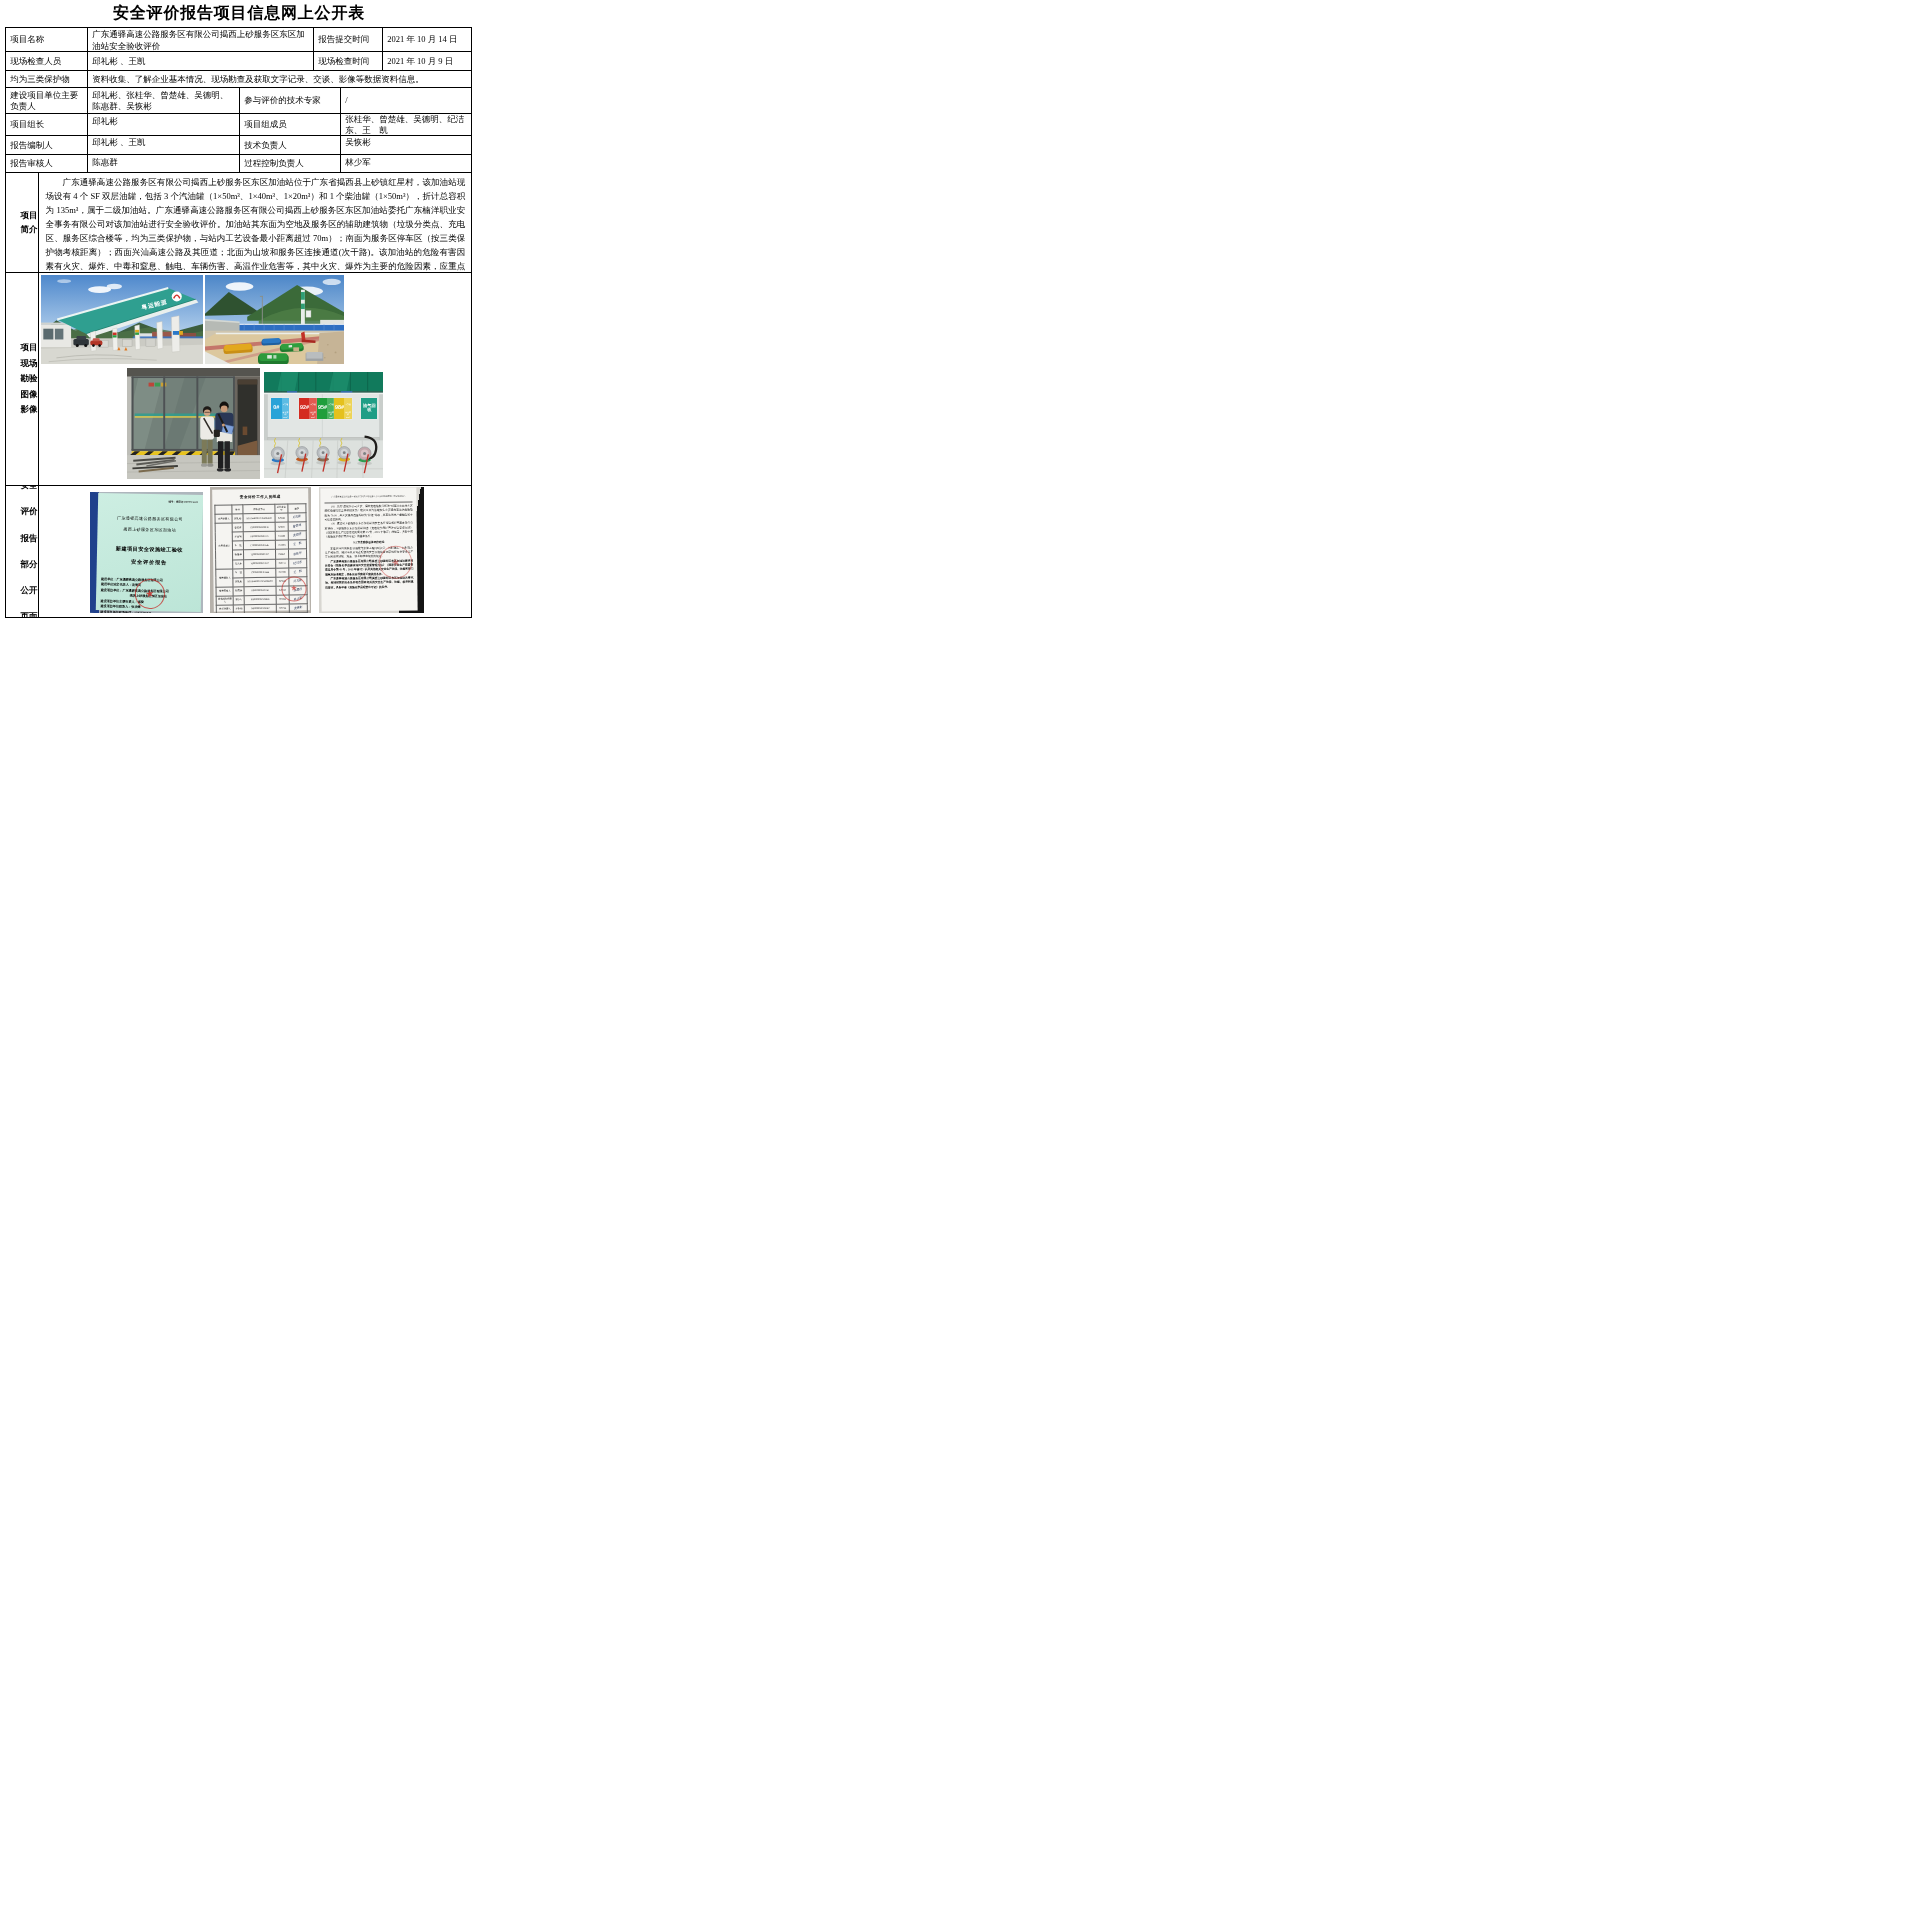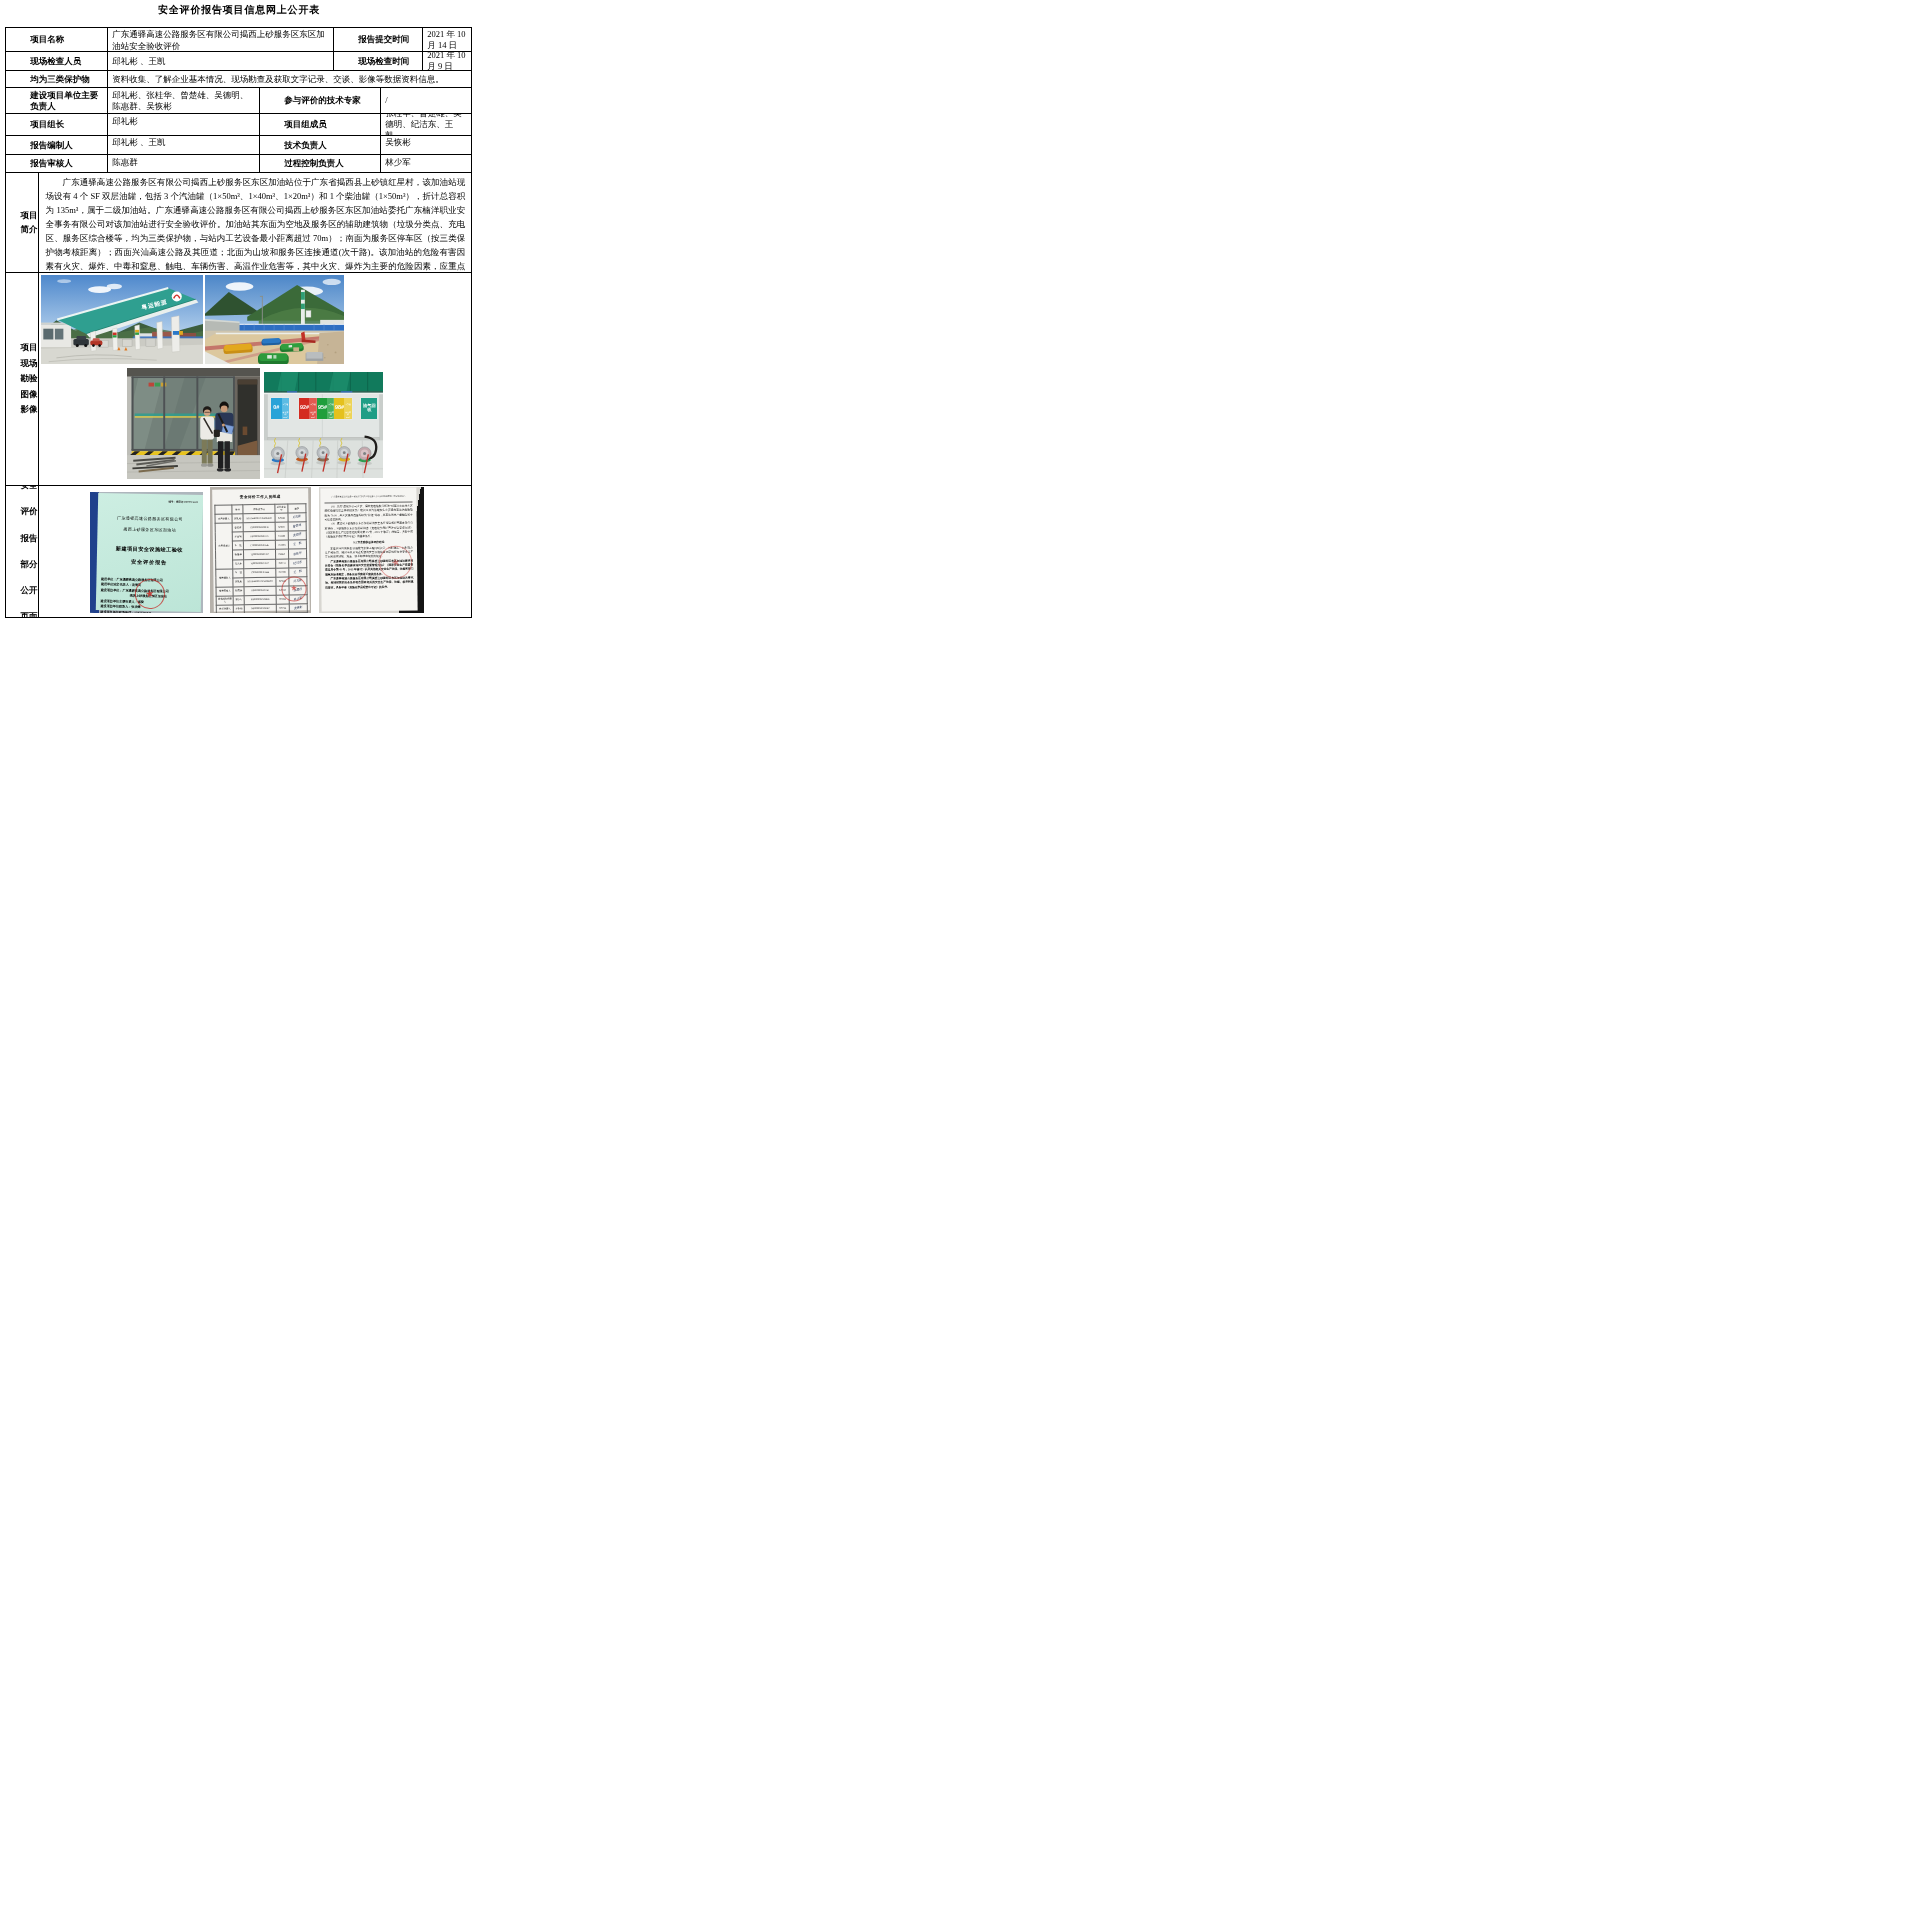--- a/index.html
+++ b/index.html
@@ -1,23 +1,23 @@
 <!DOCTYPE html>
 <html style="font-size:6.2px"><head>
 <meta charset="utf-8">
 <style>
   html,body{margin:0;padding:0;background:#fff;}
   body{width:478px;height:676px;position:relative;font-family:"Liberation Serif","DejaVu Serif",serif;color:#000;}
-  .page-title{position:absolute;top:3.1px;left:0;width:100%;text-align:center;font-size:10px;font-weight:bold;letter-spacing:0.8px;}
+  .page-title{position:absolute;top:3.1px;left:0;width:100%;text-align:center;font-size:16px;font-weight:bold;letter-spacing:0.8px;}
   .main-table{position:absolute;left:5.4px;top:27px;width:467px;border:1.5px solid #000;box-sizing:border-box;background:#fff;}
   .trow{display:flex;border-bottom:0.8px solid #000;box-sizing:border-box;align-items:stretch;}
   .trow:last-child{border-bottom:none;}
   .tcell{border-right:0.8px solid #000;box-sizing:border-box;padding:1.5px 3.9px;display:flex;align-items:center;font-size:8.5px;line-height:10.8px;overflow:hidden;}
   .tcell:last-child{border-right:none;}
-  .lab{font-weight:bold;margin-left:20px;}
+  .lab{font-weight:normal;}
   .w-lab{flex:0 0 82px;}
   .w-val12{flex:0 0 226px;}
   .w-tlab{flex:0 0 69px;}
   .w-val47{flex:0 0 152px;}
   .w-rlab{flex:0 0 101px;}
   .w-navlab{flex:0 0 33px;justify-content:center;padding:1.5px 0.8px;}
   .w-rest{flex:1;}
   .vstack{display:flex;flex-direction:column;text-align:right;width:100%;font-weight:bold;}
   .vstack span{display:block;}
   .intro-cell{align-items:flex-start;padding:2.3px 6.2px;}

